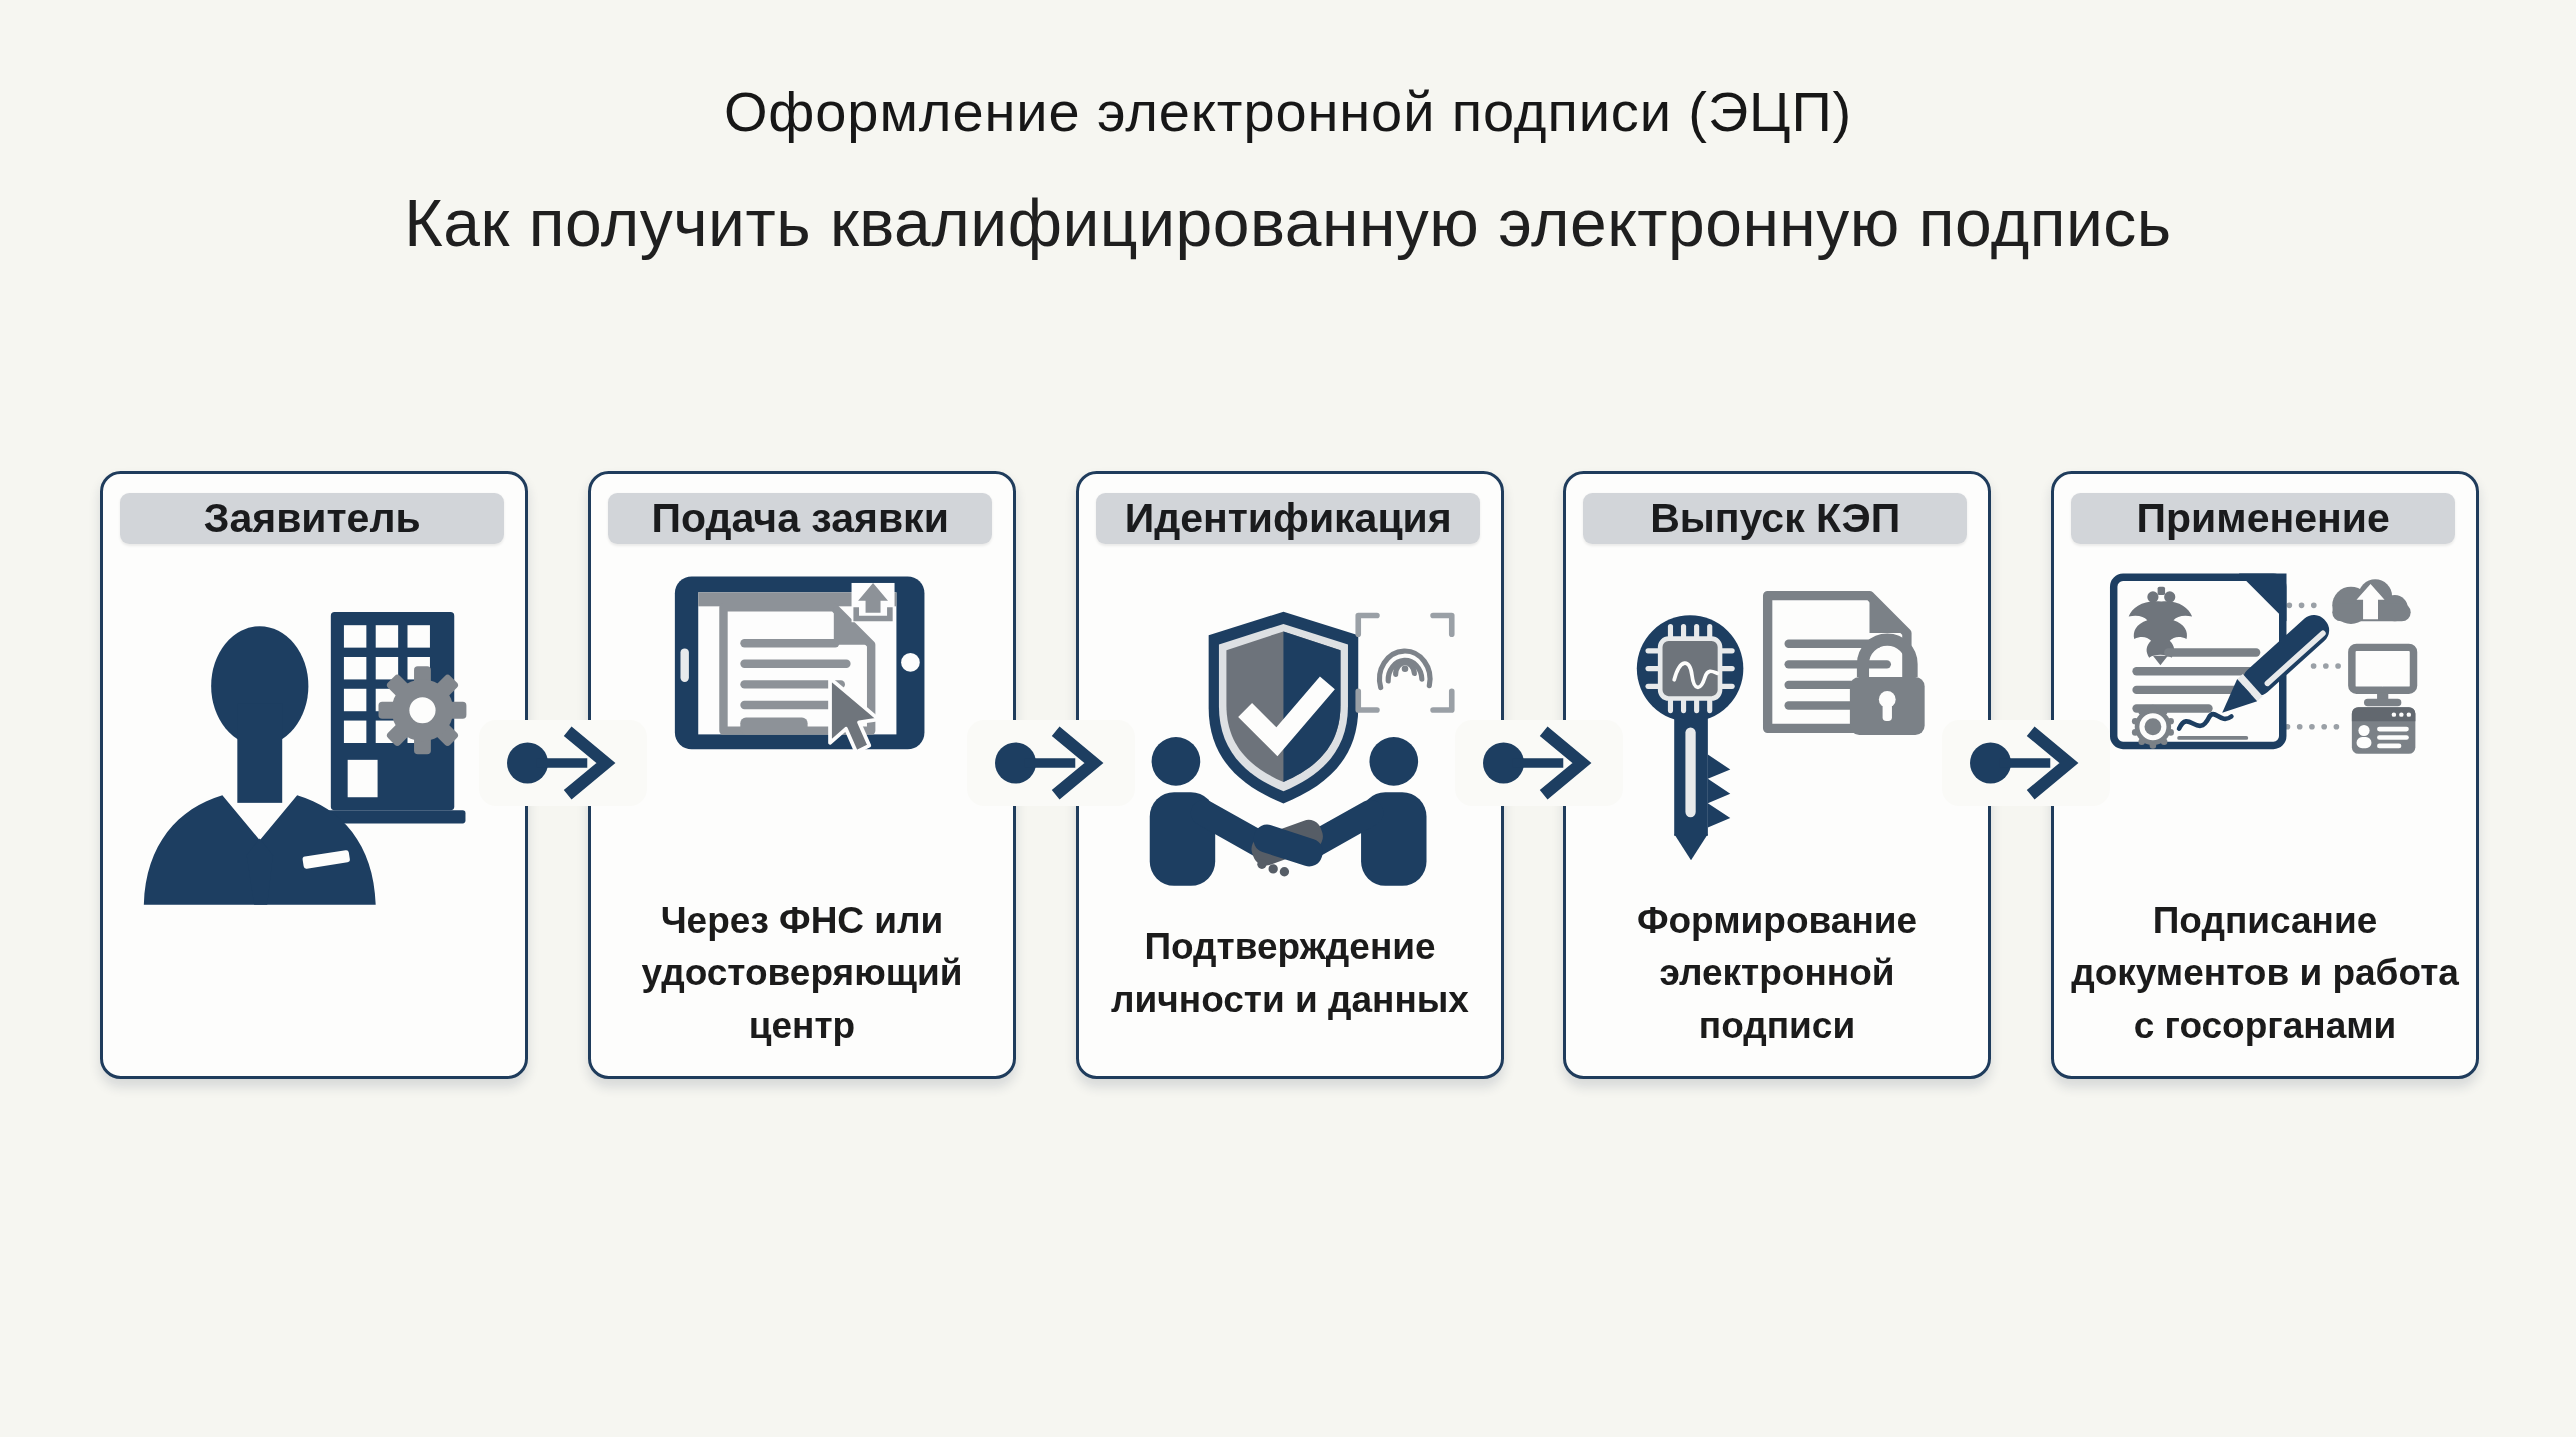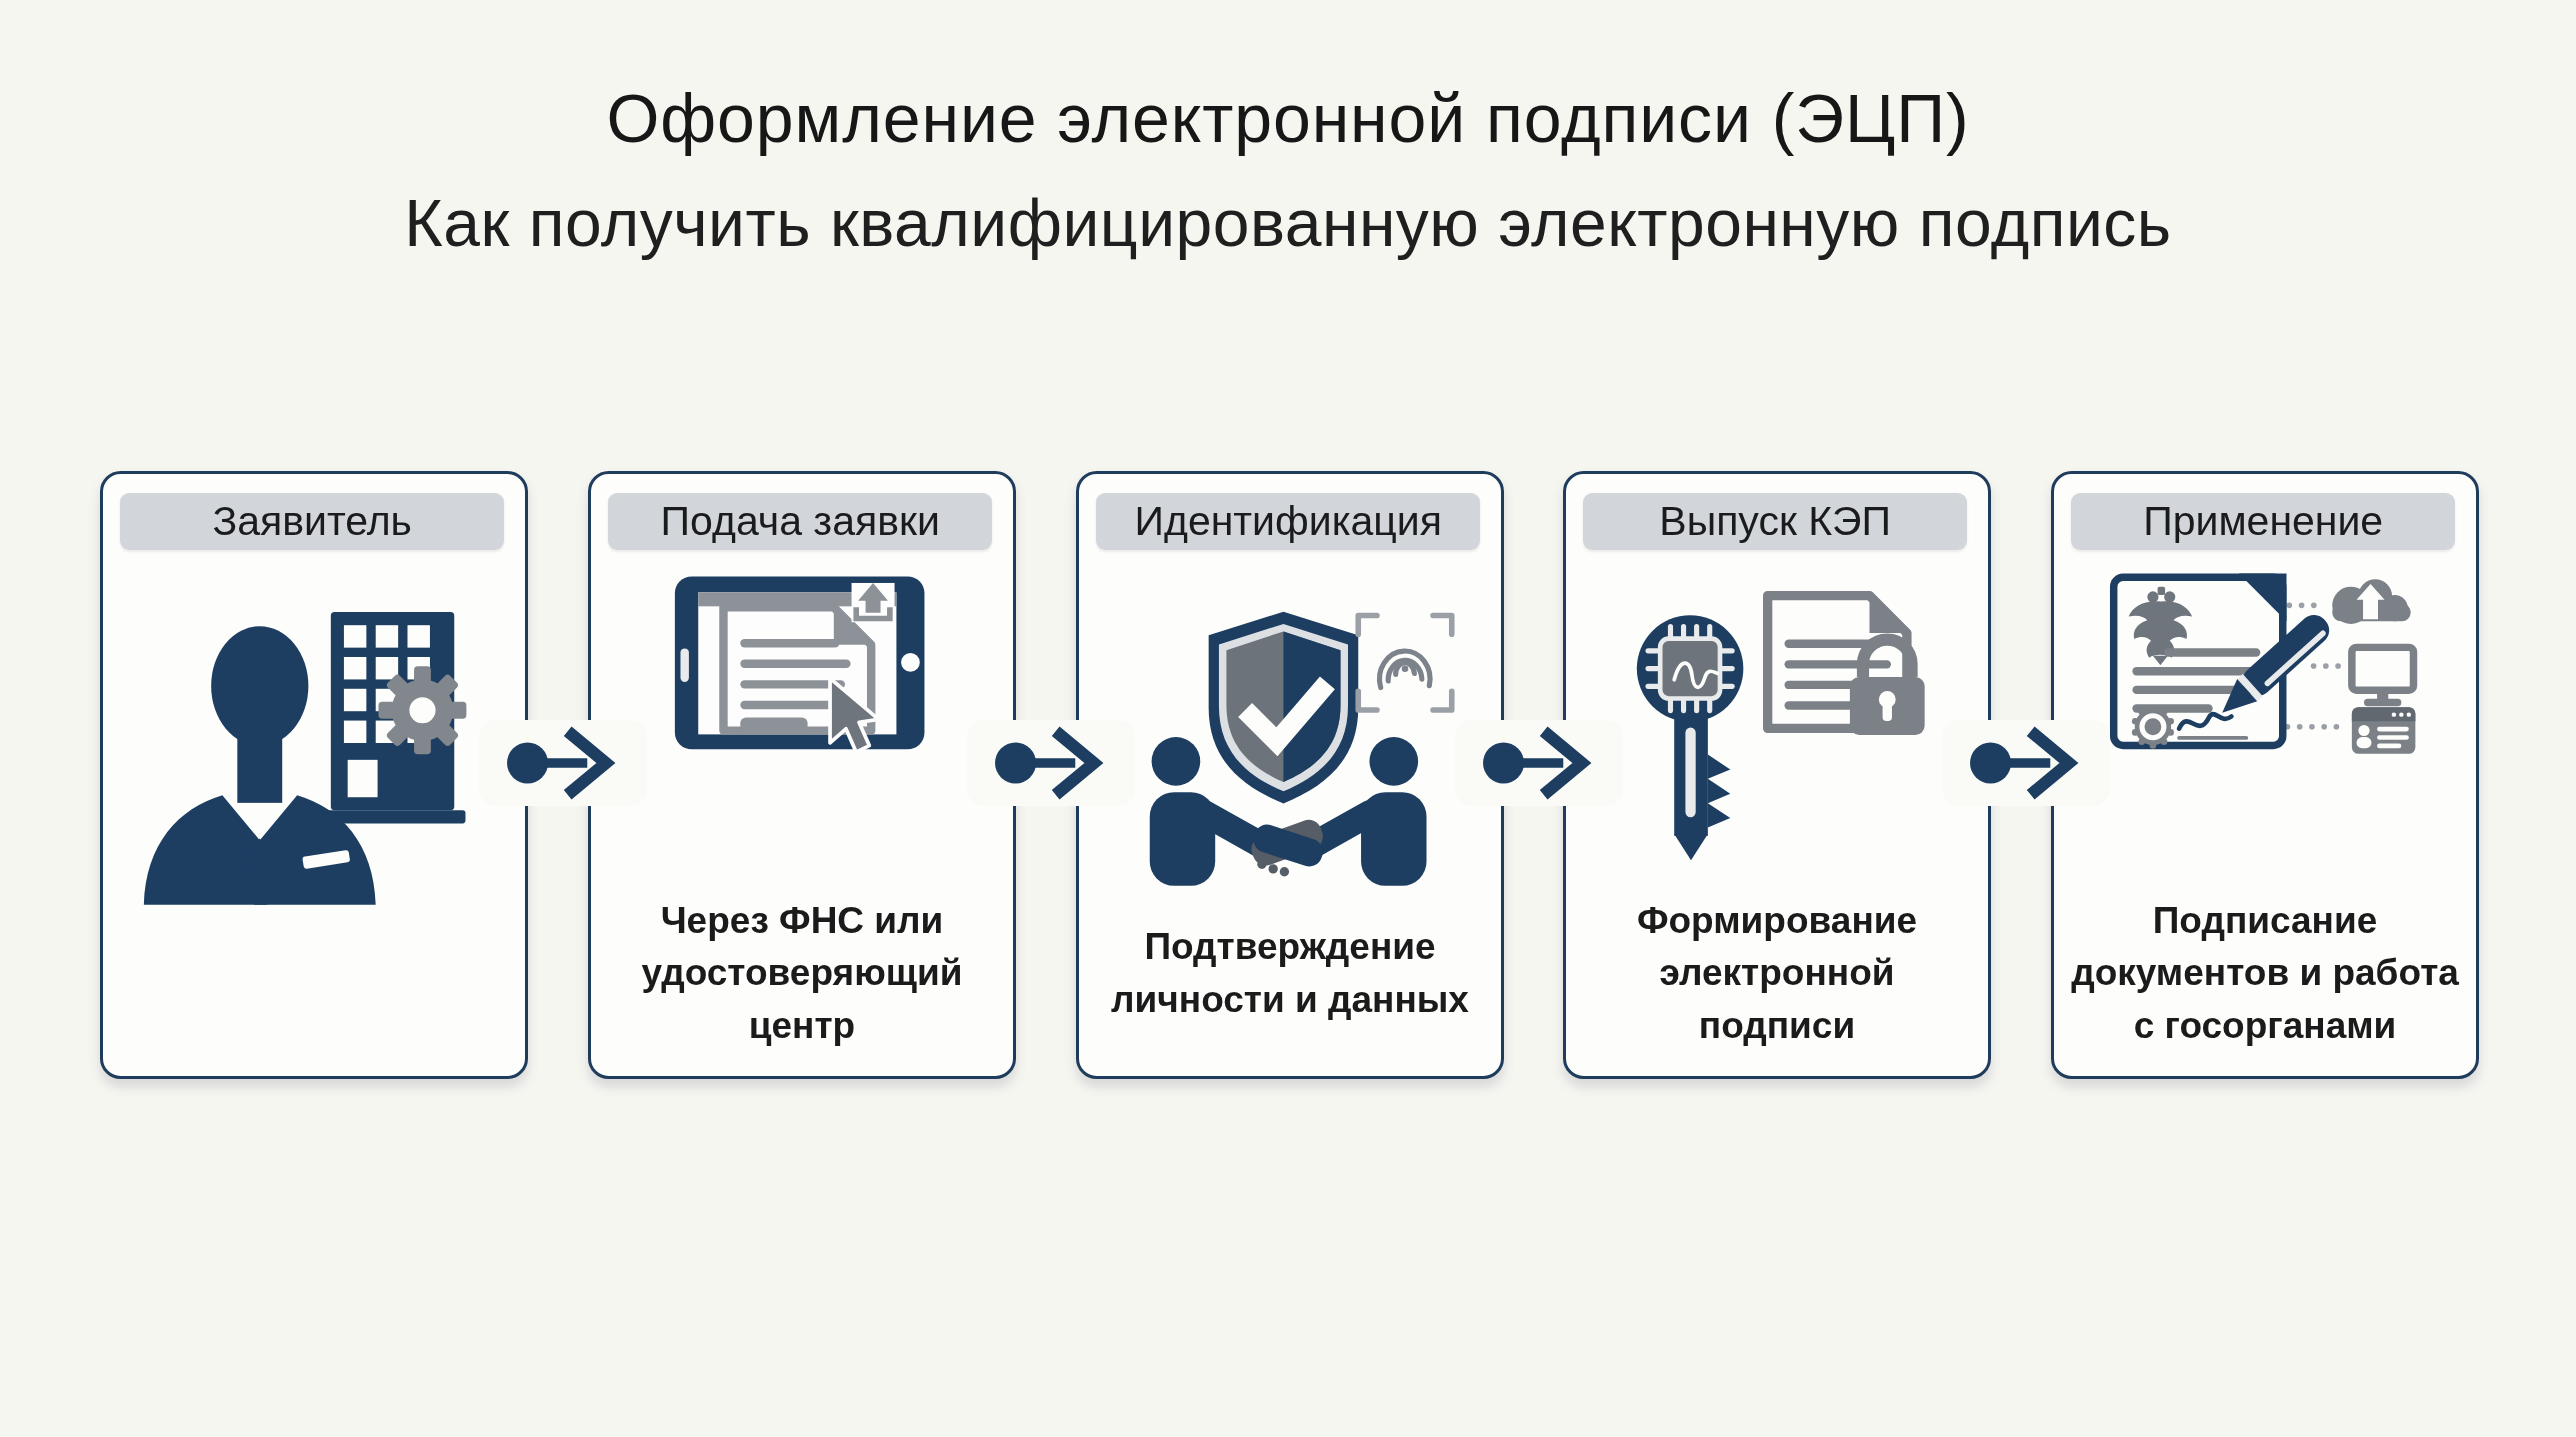--- a/index.html
+++ b/index.html
@@ -1,27 +1,27 @@
 <!DOCTYPE html>
 <html style="font-size:15px"><head>
 <meta charset="utf-8">
 <style>
   html,body{margin:0;padding:0;}
   .canvas{position:relative;width:2576px;height:1438px;background:#f6f6f1;overflow:hidden;
           font-family:"Liberation Sans", sans-serif;color:#1a1a1a;}
   .title{position:absolute;top:79px;left:0;width:100%;text-align:center;
-         font-size:68px;font-weight:500;letter-spacing:0.9px;color:#171717;}
+         font-size:56px;font-weight:500;letter-spacing:0.9px;color:#171717;}
   .subtitle{position:absolute;top:185px;left:0;width:100%;text-align:center;
          font-size:66px;font-weight:400;letter-spacing:0.5px;color:#1f1f1f;}
   .card{position:absolute;top:471px;width:428px;height:608px;box-sizing:border-box;
         background:#fdfdfc;border:3.7px solid #1f3c5c;border-radius:20.6px;
         box-shadow:0 7.5px 11.2px rgba(25,45,70,.14);}
-  .card-header{position:absolute;top:19px;left:17px;right:20.6px;height:57px;
+  .card-header{position:absolute;top:19px;left:17px;right:20.6px;height:51px;
         background:#d2d5d9;border-radius:9.4px;display:flex;align-items:center;justify-content:center;
-        font-size:41px;font-weight:400;color:#1a1b1d;box-shadow:0 1.9px 2.8px rgba(0,0,0,.08);}
+        font-size:41px;font-weight:700;color:#1a1b1d;box-shadow:0 1.9px 2.8px rgba(0,0,0,.08);}
   .icon-svg{position:absolute;left:50%;transform:translateX(-50%);}
   .desc{position:absolute;left:13px;right:13px;top:408px;height:183px;
         display:flex;align-items:center;justify-content:center;text-align:center;
         font-size:37px;line-height:1.42;font-weight:600;color:#1b1b1b;white-space:pre-line;}
   .flow{position:absolute;top:720px;width:168px;height:86px;z-index:5;}
   .flow-halo{position:absolute;inset:0;background:#fafaf7;border-radius:17px;}
   .flow svg{position:absolute;inset:0;}
 </style>
 </head>
 <body>

